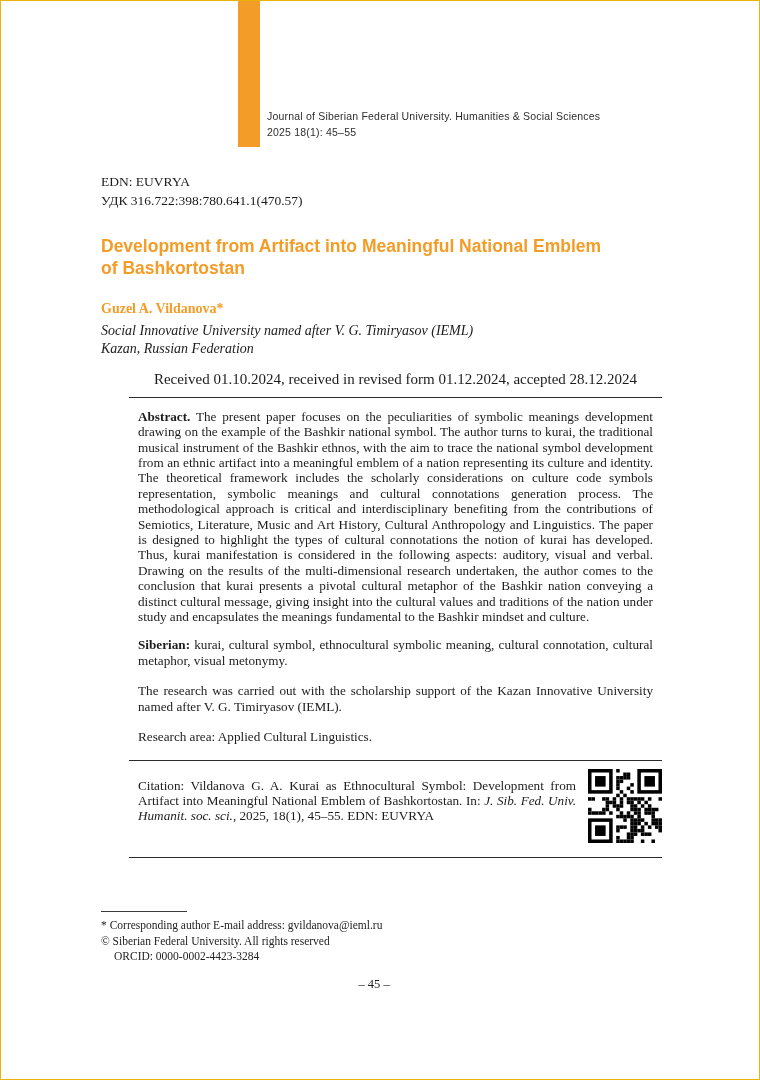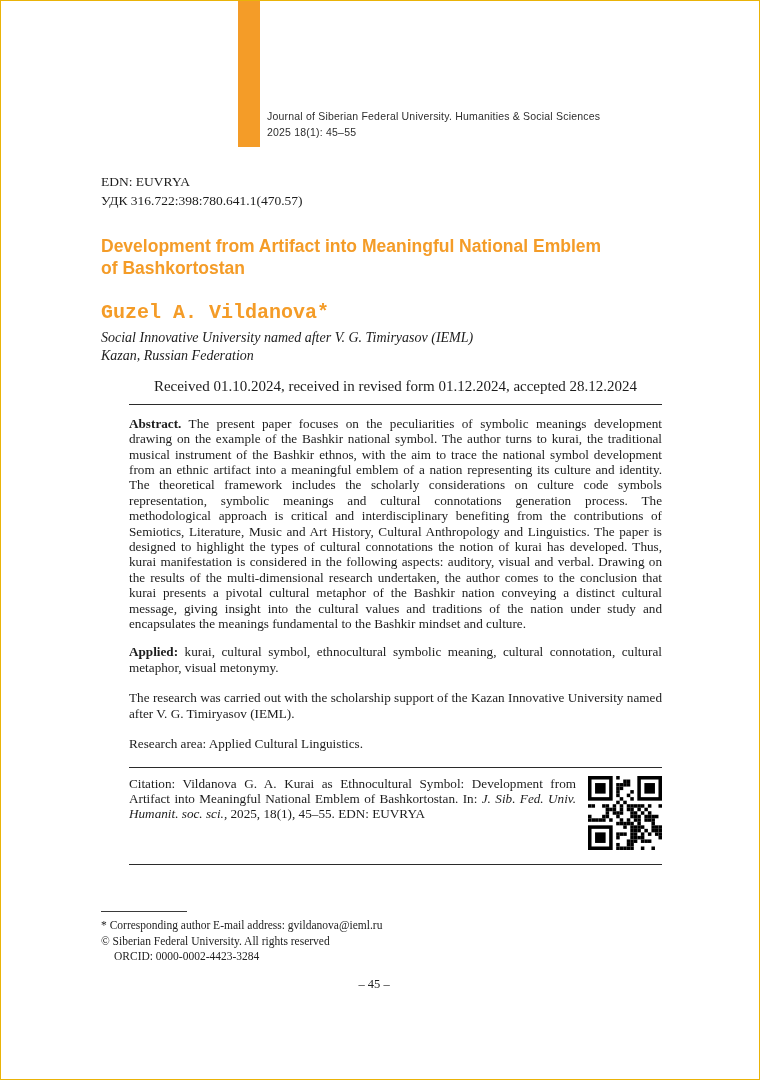--- a/index.html
+++ b/index.html
@@ -28,28 +28,28 @@
   .meta { font-size:13.5px; line-height:1.4; }
   .article-title {
     margin:24px 0 0 0;
     font-family:"Liberation Sans", sans-serif;
     font-size:17.5px; font-weight:bold; line-height:1.28;
     color:#F49C28;
   }
   .title-line { display:block; }
   .author-name {
     margin-top:21px;
-    font-family:Liberation Mono, monospace;
-    font-size:20px; font-weight:bold; color:#F49C28;
+    font-family:Liberation Serif, serif;
+    font-size:14px; font-weight:bold; color:#F49C28;
   }
   .affiliation { margin-top:5px; font-style:italic; font-size:14px; line-height:1.33; }
   .indent { margin-left:28px; width:533px; margin-top:12px; }
   .received { text-align:center; font-size:15px; margin:10px 0 9px 0; }
   .rule { border:0; border-top:1px solid #2b2b2b; margin:0; }
-  .para { text-align:justify; font-size:13.2px; line-height:15.4px; margin:0; }
+  .para { text-align:justify; font-size:13.2px; line-height:15.4px; margin:9px; }
   .abstract-para { margin-top:11px; }
   .keywords-para { margin-top:13px; }
   .funding-para { margin-top:15px; }
   .research-para { margin-top:15px; }
   .citation-block {
     margin-top:15px;
     border-top:1px solid #2b2b2b;
     border-bottom:1px solid #2b2b2b;
     padding:8px 0 10px 0;
     min-height:76px;
@@ -102,21 +102,21 @@
     <div class="indent">
       <div class="received">Received 01.10.2024, received in revised form 01.12.2024, accepted 28.12.2024</div>
       <hr class="rule">
 
       <p class="para abstract-para">
         <b class="lead">Abstract.</b>
         <span>The present paper focuses on the peculiarities of symbolic meanings development drawing on the example of the Bashkir national symbol. The author turns to kurai, the traditional musical instrument of the Bashkir ethnos, with the aim to trace the national symbol development from an ethnic artifact into a meaningful emblem of a nation representing its culture and identity. The theoretical framework includes the scholarly considerations on culture code symbols representation, symbolic meanings and cultural connotations generation process. The methodological approach is critical and interdisciplinary benefiting from the contributions of Semiotics, Literature, Music and Art History, Cultural Anthropology and Linguistics. The paper is designed to highlight the types of cultural connotations the notion of kurai has developed. Thus, kurai manifestation is considered in the following aspects: auditory, visual and verbal. Drawing on the results of the multi-dimensional research undertaken, the author comes to the conclusion that kurai presents a pivotal cultural metaphor of the Bashkir nation conveying a distinct cultural message, giving insight into the cultural values and traditions of the nation under study and encapsulates the meanings fundamental to the Bashkir mindset and culture.</span>
       </p>
 
       <p class="para keywords-para">
-        <b class="lead">Applied:</b>
+        <b class="lead">Siberian:</b>
         <span>kurai, cultural symbol, ethnocultural symbolic meaning, cultural connotation, cultural metaphor, visual metonymy.</span>
       </p>
 
       <p class="para funding-para">The research was carried out with the scholarship support of the Kazan Innovative University named after V. G. Timiryasov (IEML).</p>
 
       <p class="para research-para">Research area: Applied Cultural Linguistics.</p>
 
       <div class="citation-block">
         <div class="qr"><svg width="74" height="74" viewBox="0 0 74 74" xmlns="http://www.w3.org/2000/svg">
               <rect width="74" height="74" fill="#fff"></rect>

